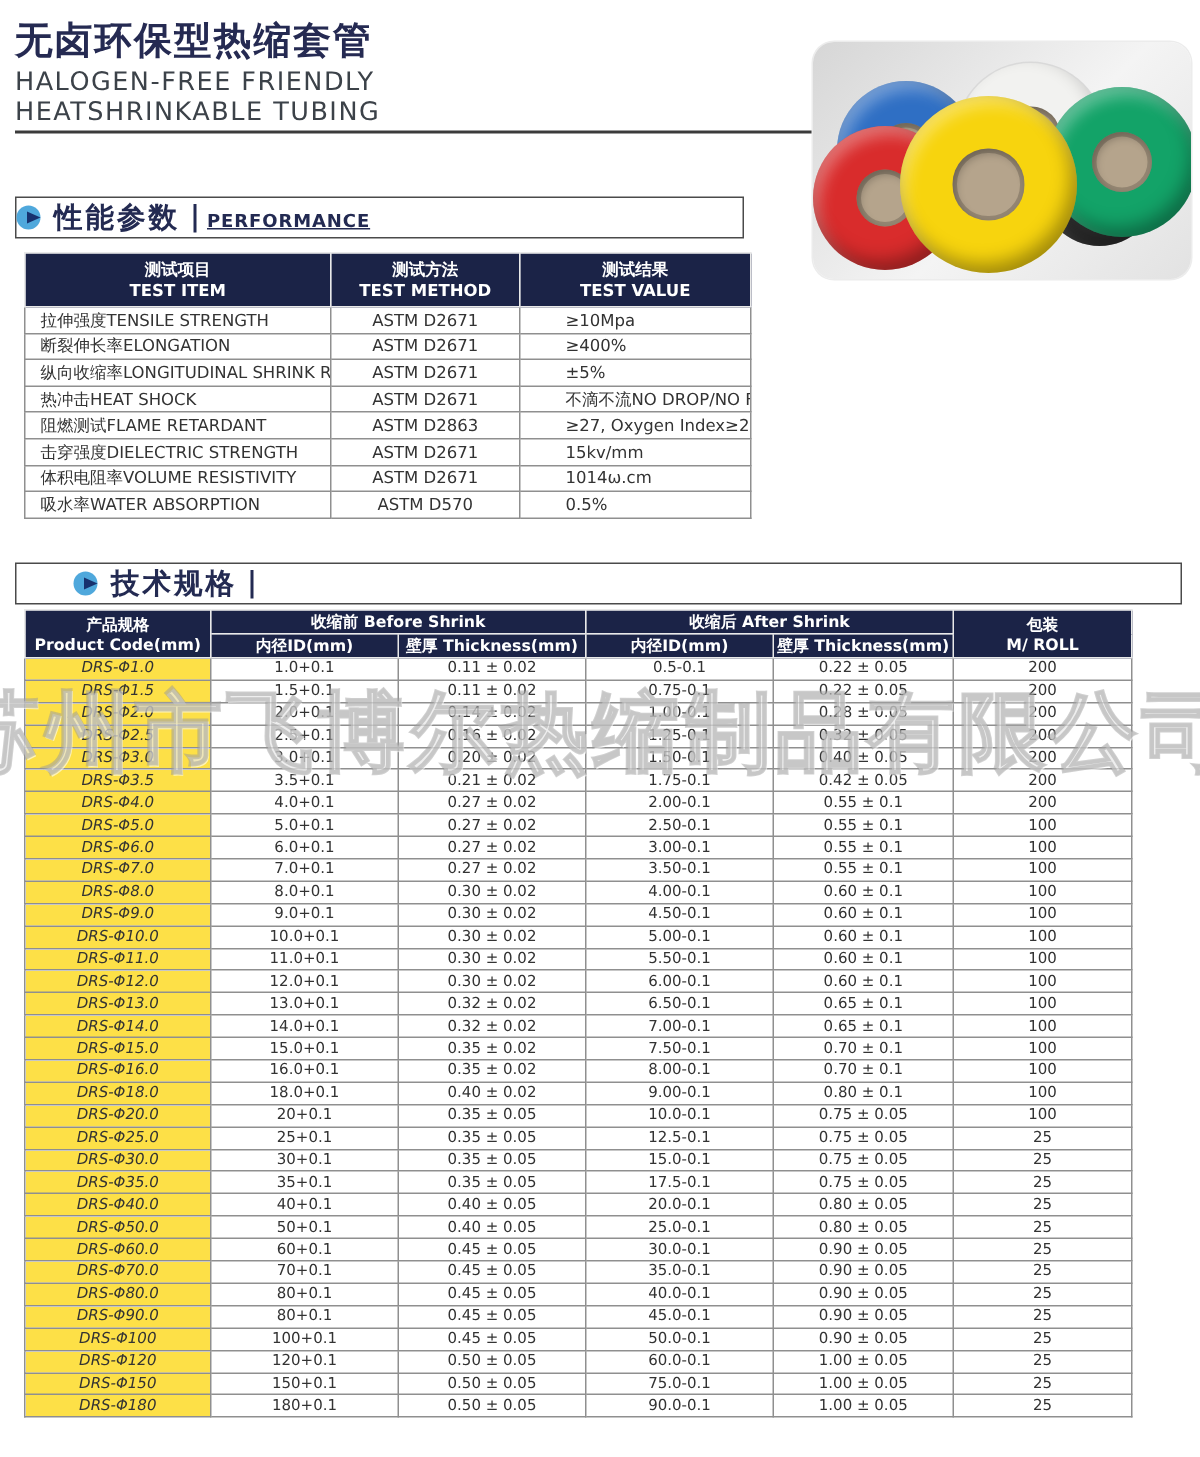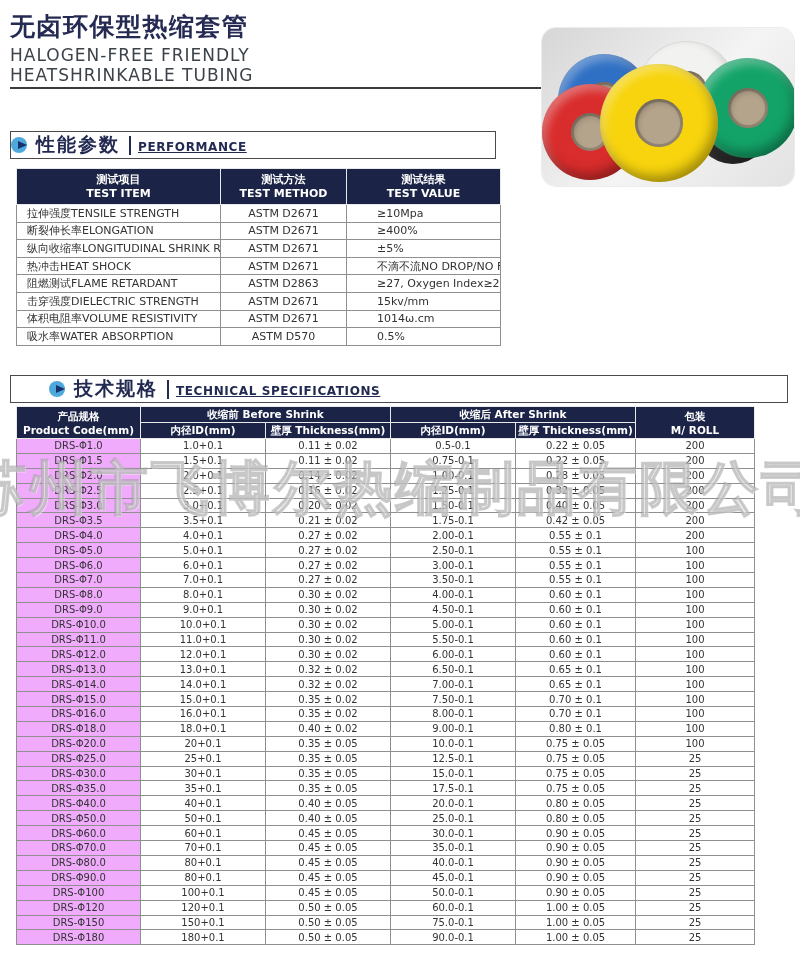--- a/index.html
+++ b/index.html
@@ -47,21 +47,21 @@
   .perf th{font-size:11px;padding:3px 0 4px;}
   .perf th .en{display:block;font-size:11px;}
   .perf td{font-size:11px;height:16.6px;padding:0 4px;}
   .perf td:nth-child(1){text-align:left;padding-left:10px;}
   .perf td:nth-child(2){text-align:center;}
   .perf td:nth-child(3){text-align:left;padding-left:30px;}
   .spec{top:406px;width:738px;border:1px solid #4a4a4a;}
   .spec th{font-size:10.5px;height:15px;padding:0;}
   .spec th .en{display:block;font-size:10.5px;}
   .spec td{font-size:10px;height:13.9px;text-align:center;padding:0 2px;}
-  .spec td:first-child{background:#f0abfc;}
+  .spec td:first-child{background:#fde047;font-style:italic;}
   
   .watermark{position:absolute;top:450px;left:-32px;z-index:5;pointer-events:none;
     font-size:58px;font-weight:bold;letter-spacing:3px;white-space:nowrap;
     color:rgba(200,200,200,0.30);-webkit-text-stroke:1.3px rgba(150,150,150,0.45);
     text-shadow:1px 1px 0 rgba(255,255,255,.6);}
 </style>
 </head>
 <body>
 
 <div class="title-cn">无卤环保型热缩套管</div>
@@ -151,21 +151,20 @@
         <td>ASTM D570</td>
         <td>0.5%</td>
       </tr>
     </tbody>
 </table>
 
 <div class="sec-head spec">
   <span class="sec-icon"></span>
   <span class="sec-cn">技术规格</span>
   <span class="sec-bar"></span>
-  <span class="sec-en">TECHNICAL SPECIFICATIONS</span>
 </div>
 
 <table class="spec">
   <colgroup>
     <col style="width:124px">
       <col style="width:125px">
       <col style="width:125px">
     <col style="width:125px">
       <col style="width:120px">
       <col style="width:119px">

